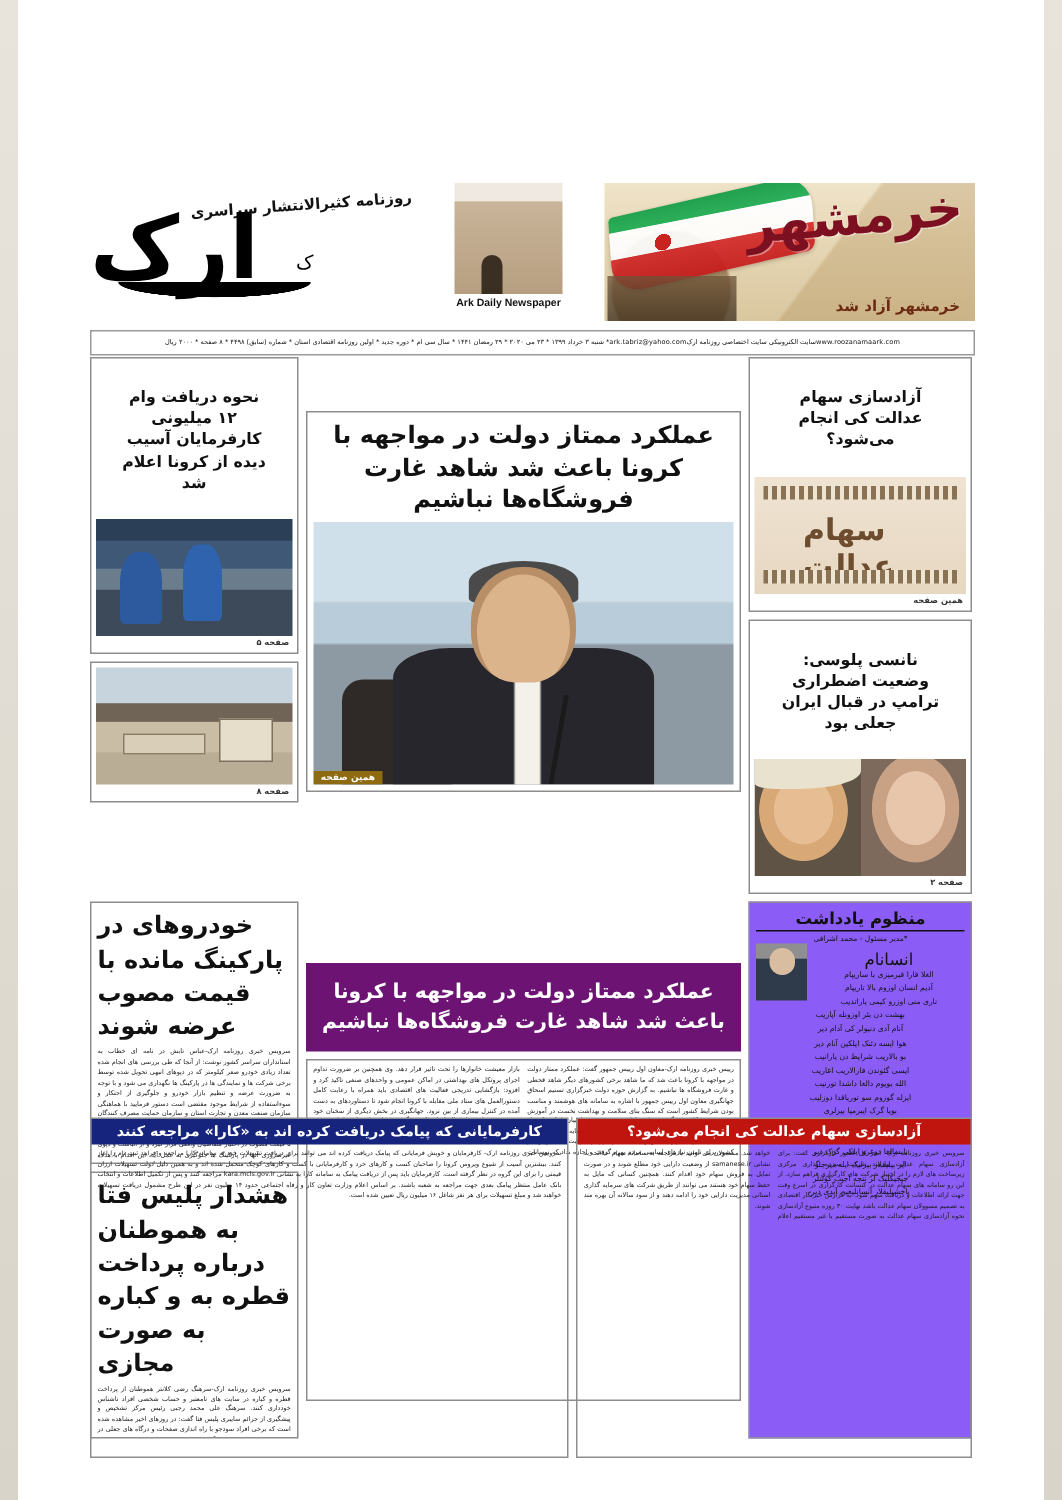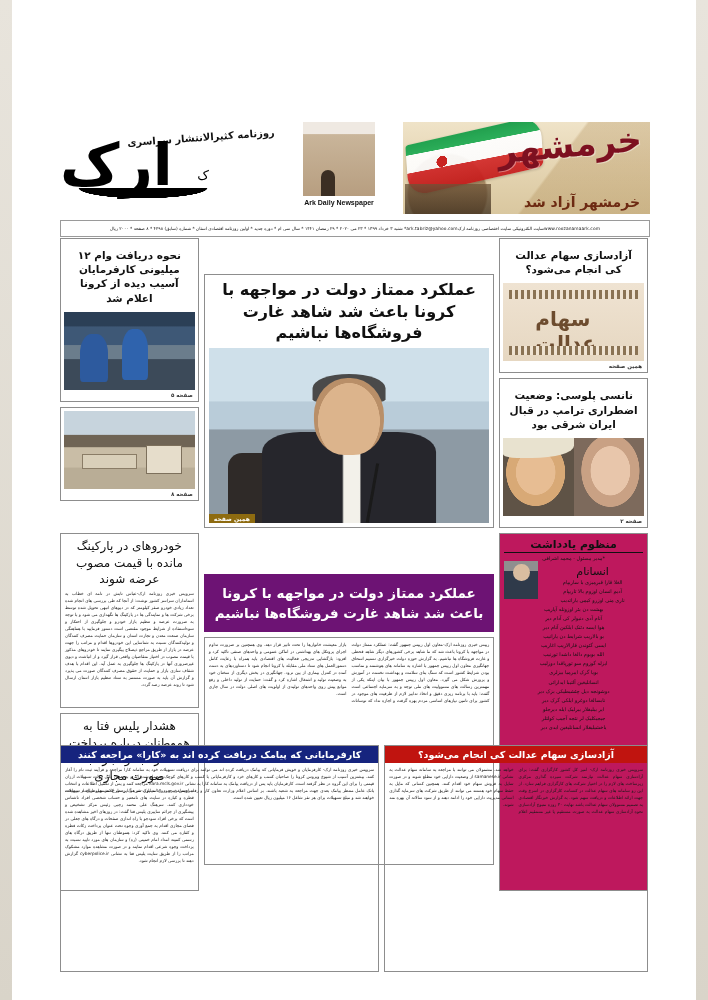--- a/index.html
+++ b/index.html
@@ -18,21 +18,21 @@
        linear-gradient(180deg,#efe3c8 0%,#e6d6b4 45%,#d9c79f 100%);}
   .flag{position:absolute;left:4px;top:8px;width:135px;height:52px;
         background:linear-gradient(182deg,#119944 0%,#1eab52 26%,#ffffff 27%,#fdfdfd 58%,#d32b2b 59%,#c41b1b 100%);
         transform:skewY(-9deg) rotate(-4deg);border-radius:3px 22px 6px 20px;opacity:.93;
         box-shadow:0 1px 3px rgba(0,0,0,.25);}
   .flag:after{content:"";position:absolute;left:26px;top:16px;width:18px;height:16px;
         background:radial-gradient(circle at 50% 50%,#cc1b1b 0 45%,rgba(0,0,0,0) 46%);}
   .banner-script{position:absolute;right:6px;top:6px;width:150px;height:80px;
         color:#7d1020;font-size:34px;font-weight:bold;line-height:1;text-align:right;
         text-shadow:1px 1px 0 rgba(255,255,255,.4);transform:rotate(-5deg);}
-  .banner-sub{position:absolute;right:10px;bottom:4px;font-size:14px;color:#6d2a12;font-weight:bold;}
+  .banner-sub{position:absolute;right:10px;bottom:4px;font-size:10px;color:#6d2a12;font-weight:bold;}
   .banner-photo{position:absolute;left:2px;bottom:0;width:86px;height:30px;
         background:linear-gradient(180deg,#6d5438 0%,#3a2b1b 100%);opacity:.75;}
 
   .tower{width:78px;height:92px;display:flex;flex-direction:column;align-items:center;}
   .tower-img{width:72px;height:74px;position:relative;background:linear-gradient(180deg,#efe9e2 0 16%,#c9b59a 17%,#b79e80 100%);}
   .tower-img:before{content:"";position:absolute;left:6px;top:12px;width:60px;height:62px;
         background:linear-gradient(90deg,#b49a78 0 16%,#8e7css 0,#9e836a 17% 22%,#c0a888 23% 46%,#8b715a 47% 53%,#c2ab8c 54% 78%,#8d7358 79% 85%,#bda585 86% 100%);}
   .tower-img:after{content:"";position:absolute;left:18px;bottom:0;width:14px;height:26px;background:#3b2e23;border-radius:7px 7px 0 0;}
   .tower-cap{font-family:"Liberation Sans",sans-serif;font-size:7px;font-weight:bold;color:#111;margin-top:3px;direction:ltr;}
 
@@ -50,21 +50,21 @@
   .infobar .lat{direction:ltr;font-size:4.4px;}
 
   
   .cols{position:absolute;left:60px;top:238px;width:588px;}
   .toprow{display:flex;gap:5px;}
   .col-left{width:140px;}
   .col-mid{width:293px;margin-top:36px;}
   .col-right{width:150px;}
 
   .card{border:1px solid #8d8d8d;background:#fff;padding:3px;box-sizing:border-box;}
-  .card h3{margin:4px;padding:2px 2px 3px;font-size:10.5px;line-height:1.35;font-weight:bold;text-align:center;color:#111;}
+  .card h3{margin:14px;padding:2px 2px 3px;font-size:10.5px;line-height:1.35;font-weight:bold;text-align:center;color:#111;}
   .card .thumb{width:100%;height:78px;position:relative;overflow:hidden;}
   .card .pgref{font-size:5.5px;color:#333;padding:2px 2px 0;font-weight:bold;}
 
   .ph-workshop{background:linear-gradient(180deg,#2b3f56 0 18%,#3e5876 19% 42%,#6b7d8c 43% 60%,#3c4a59 61% 100%);}
   .ph-workshop:before{content:"";position:absolute;left:12%;top:28%;width:22%;height:62%;border-radius:40% 40% 10% 10%;background:#2d5a9e;}
   .ph-workshop:after{content:"";position:absolute;left:44%;top:22%;width:20%;height:66%;border-radius:40% 40% 10% 10%;background:#2f63ad;}
   .ph-village{background:linear-gradient(180deg,#c7d4dd 0 30%,#6f6455 31% 46%,#c9bda6 47% 72%,#b9ad96 73% 100%);}
   .ph-village:before{content:"";position:absolute;right:10%;top:44%;width:26%;height:34%;background:#e6ddcb;border:1px solid #7d705c;}
   .ph-village:after{content:"";position:absolute;left:14%;top:56%;width:40%;height:16%;background:#d9cfb9;border:1px solid #8a7c66;}
 
@@ -93,25 +93,25 @@
   .lead .photo .mic{position:absolute;left:58%;bottom:0;width:3px;height:34%;background:#1a1a1a;transform:rotate(10deg);}
   .lead .cap{position:absolute;left:0;bottom:0;background:#8e6b10;color:#fff;font-size:6px;padding:1px 5px;font-weight:bold;}
 
   
   .purple{margin-top:5px;background:#6d1374;color:#fff;text-align:center;padding:9px 6px;}
   .purple p{margin:0;font-size:13.5px;line-height:1.5;font-weight:bold;}
 
   
   .lower{display:flex;gap:5px;margin-top:5px;}
   .artbox{border:1px solid #8d8d8d;padding:4px;box-sizing:border-box;}
-  .artbox h2{margin:0 0 3px;font-size:12px;line-height:1.4;font-weight:normal;text-align:center;}
+  .artbox h2{margin:0 0 3px;font-size:16px;line-height:1.4;font-weight:bold;text-align:left;}
   .body-text{font-size:4.3px;line-height:1.62;text-align:justify;color:#1a1a1a;}
   .body-2col{column-count:2;column-gap:5px;}
 
-  .opbox{border:1px solid #8d8d8d;padding:4px;box-sizing:border-box;background:#be185d;}
+  .opbox{border:1px solid #8d8d8d;padding:4px;box-sizing:border-box;background:#8b5cf6;}
   .op-title{font-size:11px;font-weight:bold;text-align:center;border-bottom:1.6px solid #111;padding-bottom:1px;}
   .op-author{font-size:5px;text-align:center;margin-top:2px;}
   .op-head{font-size:11px;font-weight:normal;text-align:center;margin-top:4px;}
   .op-avatar{float:left;width:34px;height:38px;margin:0 4px 2px 0;
       background:linear-gradient(180deg,#8f8f8f 0 26%,#2f3a4a 27% 100%);position:relative;}
   .op-avatar:before{content:"";position:absolute;left:25%;top:8%;width:50%;height:46%;border-radius:48%;background:#d9bda0;}
   .poem{font-size:5.1px;line-height:1.78;text-align:center;color:#111;}
 
   
   .footer{position:absolute;left:60px;top:745px;width:588px;display:flex;gap:5px;}
@@ -172,21 +172,21 @@
       <div class="col-right">
         <div class="card">
           <h3>آزادسازی سهام عدالت کی انجام می‌شود؟</h3>
           <div class="thumb ph-saham">
             <div class="saham-script">سهام عدالت</div>
           </div>
           <div class="pgref">همین صفحه</div>
         </div>
 
         <div class="card" style="margin-top:5px">
-          <h3>نانسی پلوسی: وضعیت اضطراری ترامپ در قبال ایران شرقی بود</h3>
+          <h3>نانسی پلوسی: وضعیت اضطراری ترامپ در قبال ایران جعلی بود</h3>
           <div class="thumb ph-duo">
             <div class="face-pelosi"></div>
             <div class="face-trump"></div>
           </div>
           <div class="pgref">صفحه ۲</div>
         </div>
       </div>
 
       <div class="col-mid">
         <div class="lead">

